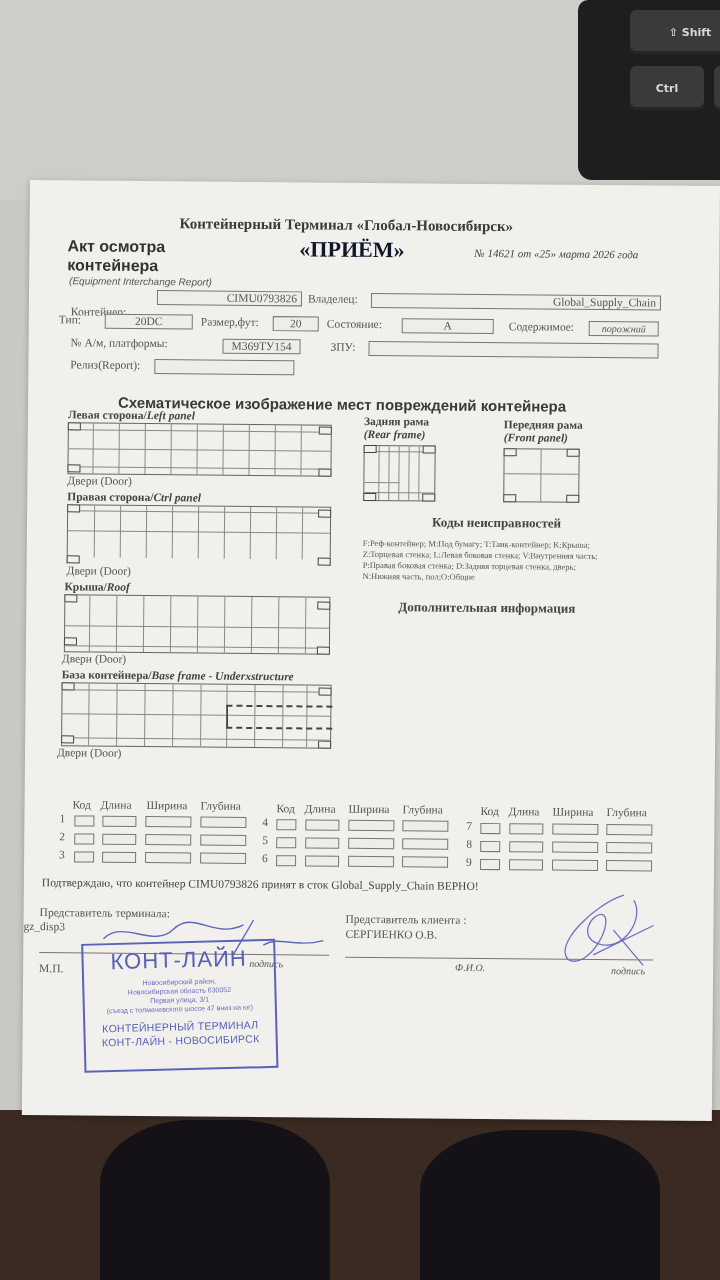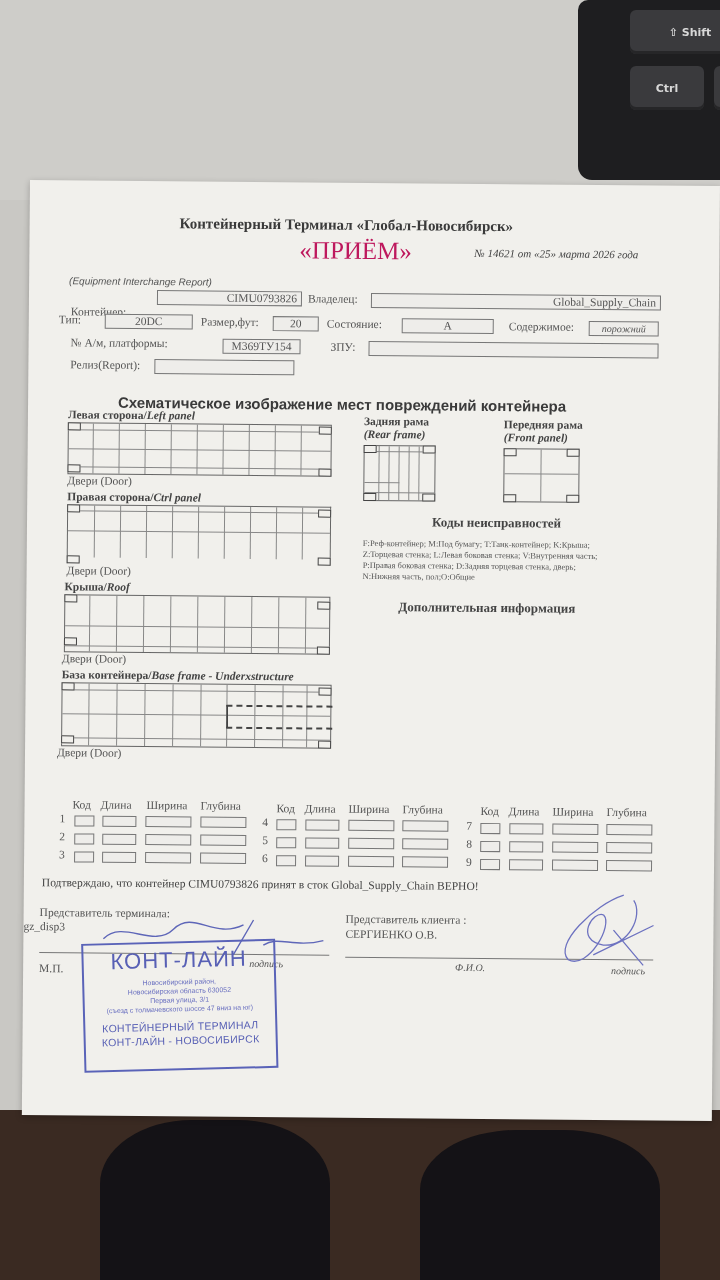--- a/index.html
+++ b/index.html
@@ -25,21 +25,21 @@
     position:absolute; left:30px; top:180px; width:690px; height:935px;
     background:#f1f0ec;
     transform:rotate(0.5deg);
     transform-origin:top left;
     box-shadow:0 2px 6px rgba(0,0,0,.25);
   }
   .abs { position:absolute; }
   .hdr-title { left:150px; top:34px; font-weight:bold; font-size:15px; color:#3a3a3a; }
   .act-title { left:38px; top:56px; font-family:"Liberation Sans", sans-serif; font-weight:bold; font-size:16px; line-height:19px; color:#333; }
   .act-sub { left:40px; top:95px; font-family:"Liberation Sans", sans-serif; font-style:italic; font-size:10px; color:#555; }
-  .priem { left:270px; top:54px; font-weight:normal; font-size:25px; color:#be185d; }
+  .priem { left:270px; top:54px; font-weight:bold; font-size:22px; color:#0f172a; }
   .docnum { left:445px; top:63px; font-style:italic; font-size:11px; color:#444; }
   .lbl { font-size:11.5px; color:#555; }
   .field { position:absolute; border:1px solid #777; background:#eeedea; font-size:11.5px; color:#555; padding:0 4px; box-sizing:border-box; height:15px; line-height:13px; white-space:nowrap; overflow:hidden; }
   .field.right { text-align:right; }
   .field.center { text-align:center; }
   .section-title { left:90px; top:213px; font-family:"Liberation Sans", sans-serif; font-weight:bold; font-size:15px; color:#3a3a3a; }
   .panel-lbl { font-weight:bold; font-size:11.5px; color:#444; }
   .panel-lbl i { font-style:italic; }
   .door { font-size:11.5px; color:#555; }
   .grid { position:absolute; border:1.5px solid #666; }
@@ -69,20 +69,24 @@
   <div class="key ctrl">Ctrl</div>
   <div class="key ctrl2"></div>
 </div>
 <div class="bottom-area"></div>
 <div class="chair-l"></div>
 <div class="chair-r"></div>
 
 <div class="paper">
 
   <div class="abs hdr-title">Контейнерный Терминал «Глобал-Новосибирск»</div>
+  <div class="abs act-title">
+    <div>Акт осмотра</div>
+    <div>контейнера</div>
+  </div>
   <div class="abs act-sub">(Equipment Interchange Report)</div>
   <div class="abs priem">«ПРИЁМ»</div>
   <div class="abs docnum">№ 14621 от «25» марта 2026 года</div>
 
   <div class="abs lbl" style="left:42px;top:125px">Контейнер:</div>
   <div class="field right" style="left:128px;top:109px;width:145px">CIMU0793826</div>
   <div class="abs lbl" style="left:279px;top:110px">Владелец:</div>
   <div class="field right" style="left:342px;top:110px;width:290px">Global_Supply_Chain</div>
 
   <div class="abs lbl" style="left:30px;top:133px">Тип:</div>

